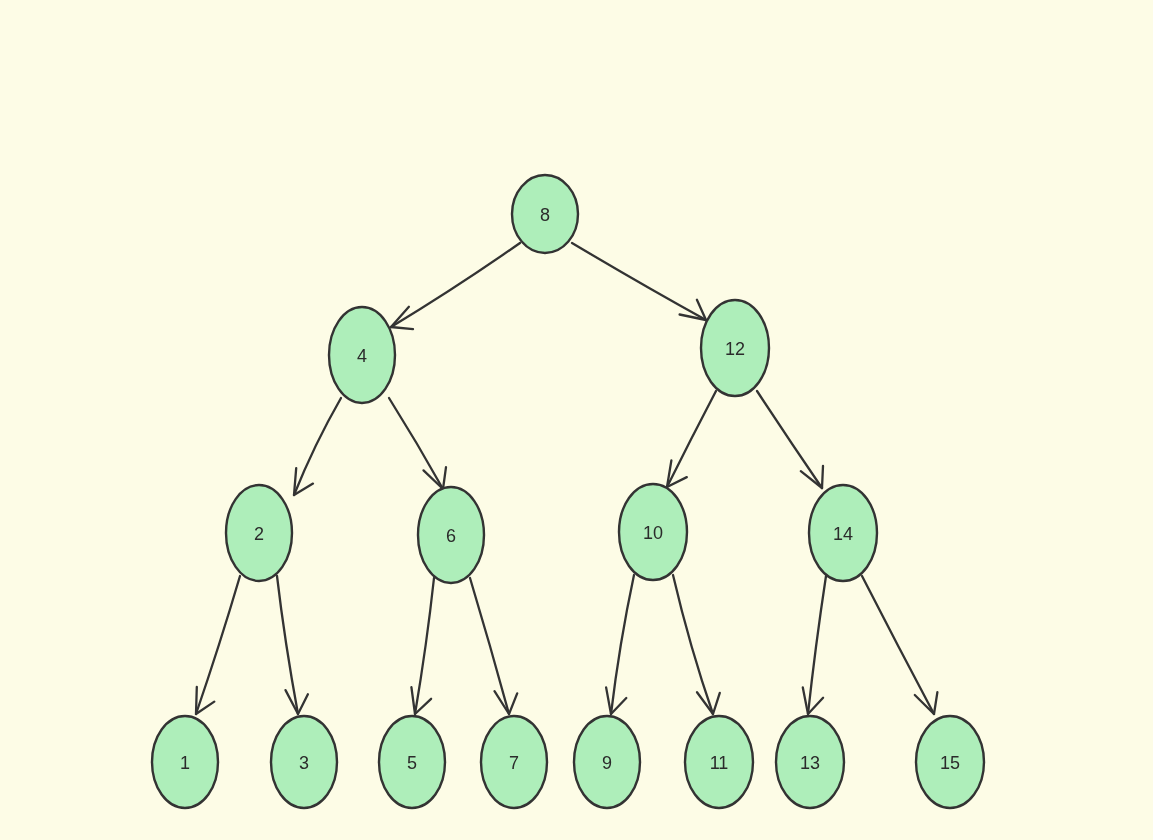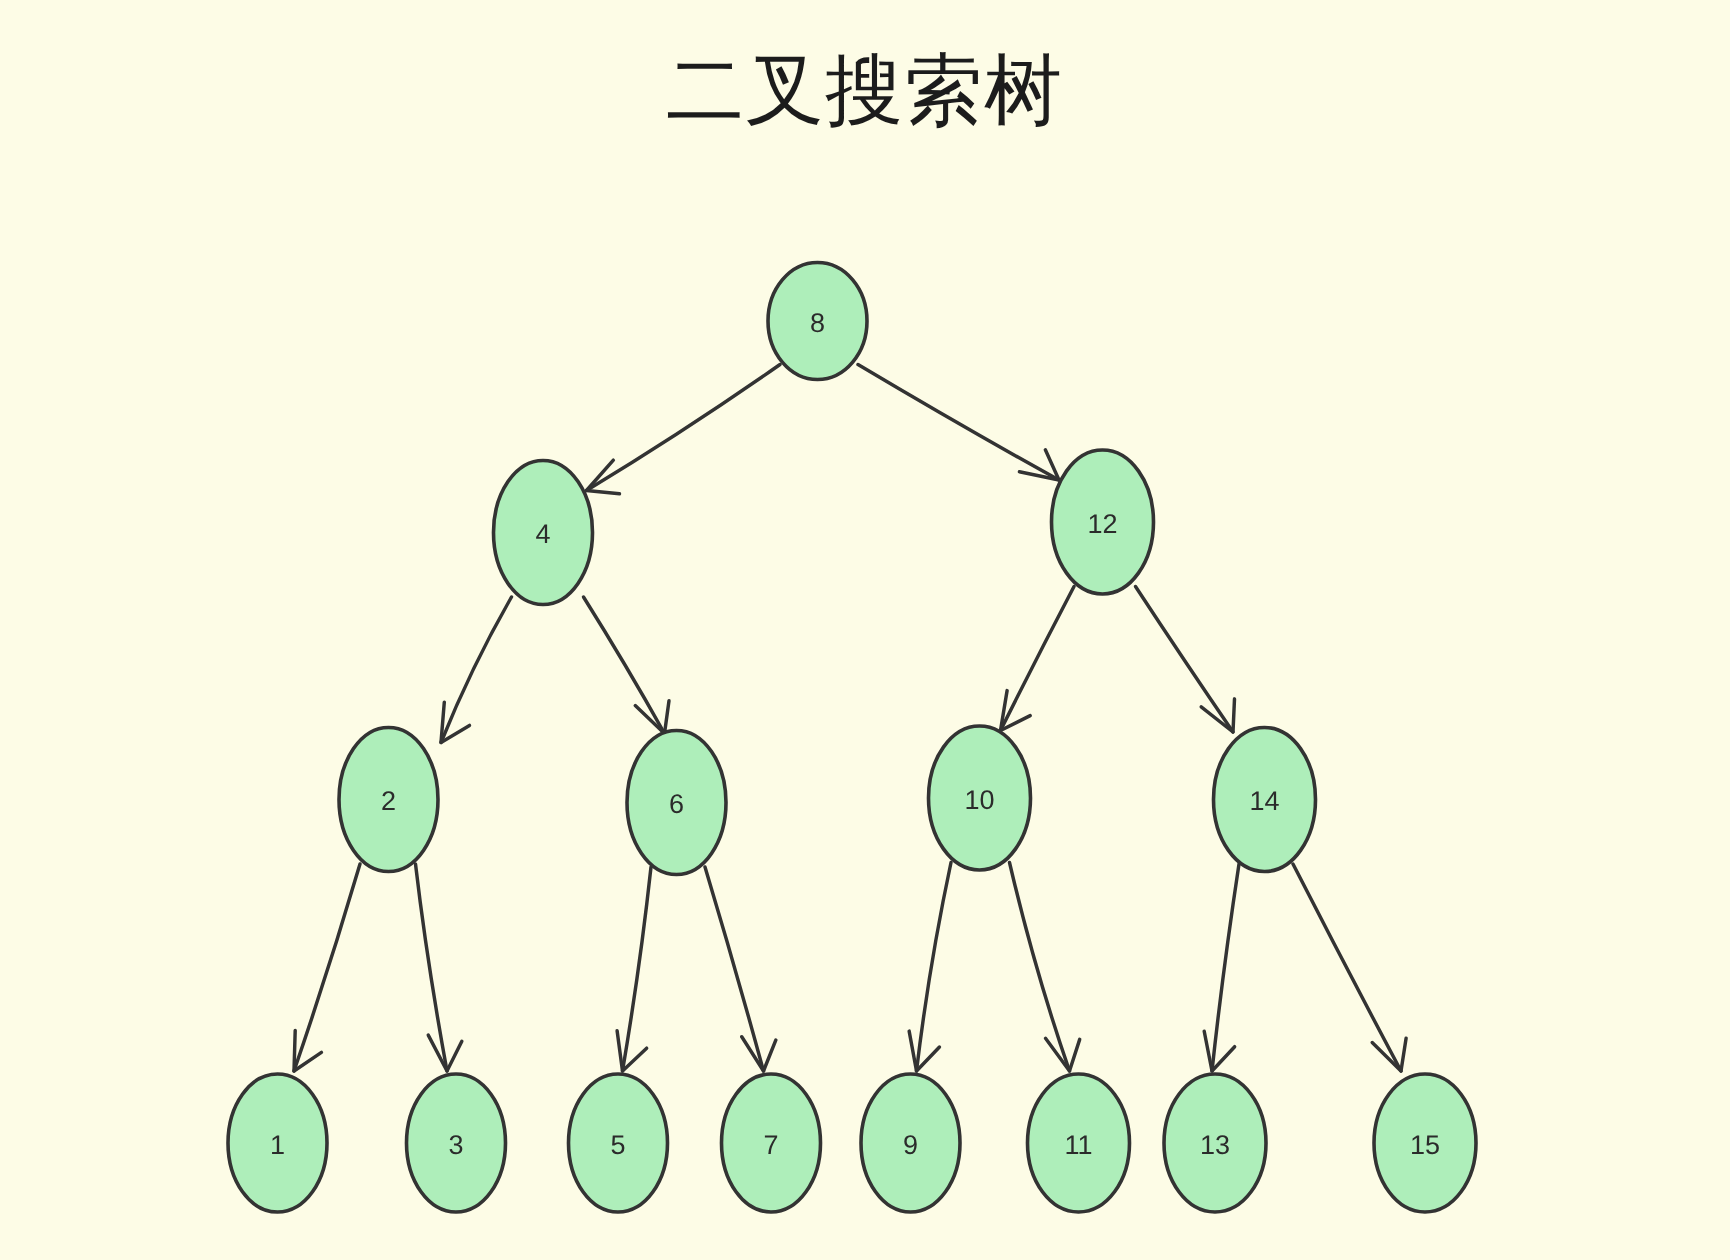--- a/index.html
+++ b/index.html
@@ -65,21 +65,20 @@
     stroke-width: 2.3;
     stroke-linecap: round;
     stroke-linejoin: round;
   }
 </style>
 </head>
 <body>
 
 <div id="page">
 
-  <div id="diagram-title">二叉搜索树</div>
 
   <svg id="tree-canvas" viewBox="0 0 1153 840" xmlns="http://www.w3.org/2000/svg">
     <g id="edges-layer">
         <g>
           <path class="edge-line" d="M 520 243 Q 456.8857517153424 287.1546638038264 391 327"></path>
           <path class="edge-head" d="M 408.9 306.8 L 391 327 L 413.0 329.2"></path>
         </g>
         <g>
           <path class="edge-line" d="M 572 243 Q 641.4664266137249 284.35335803327774 706 320"></path>
           <path class="edge-head" d="M 679.6 314.5 L 706 320 L 696.9 299.8"></path>

